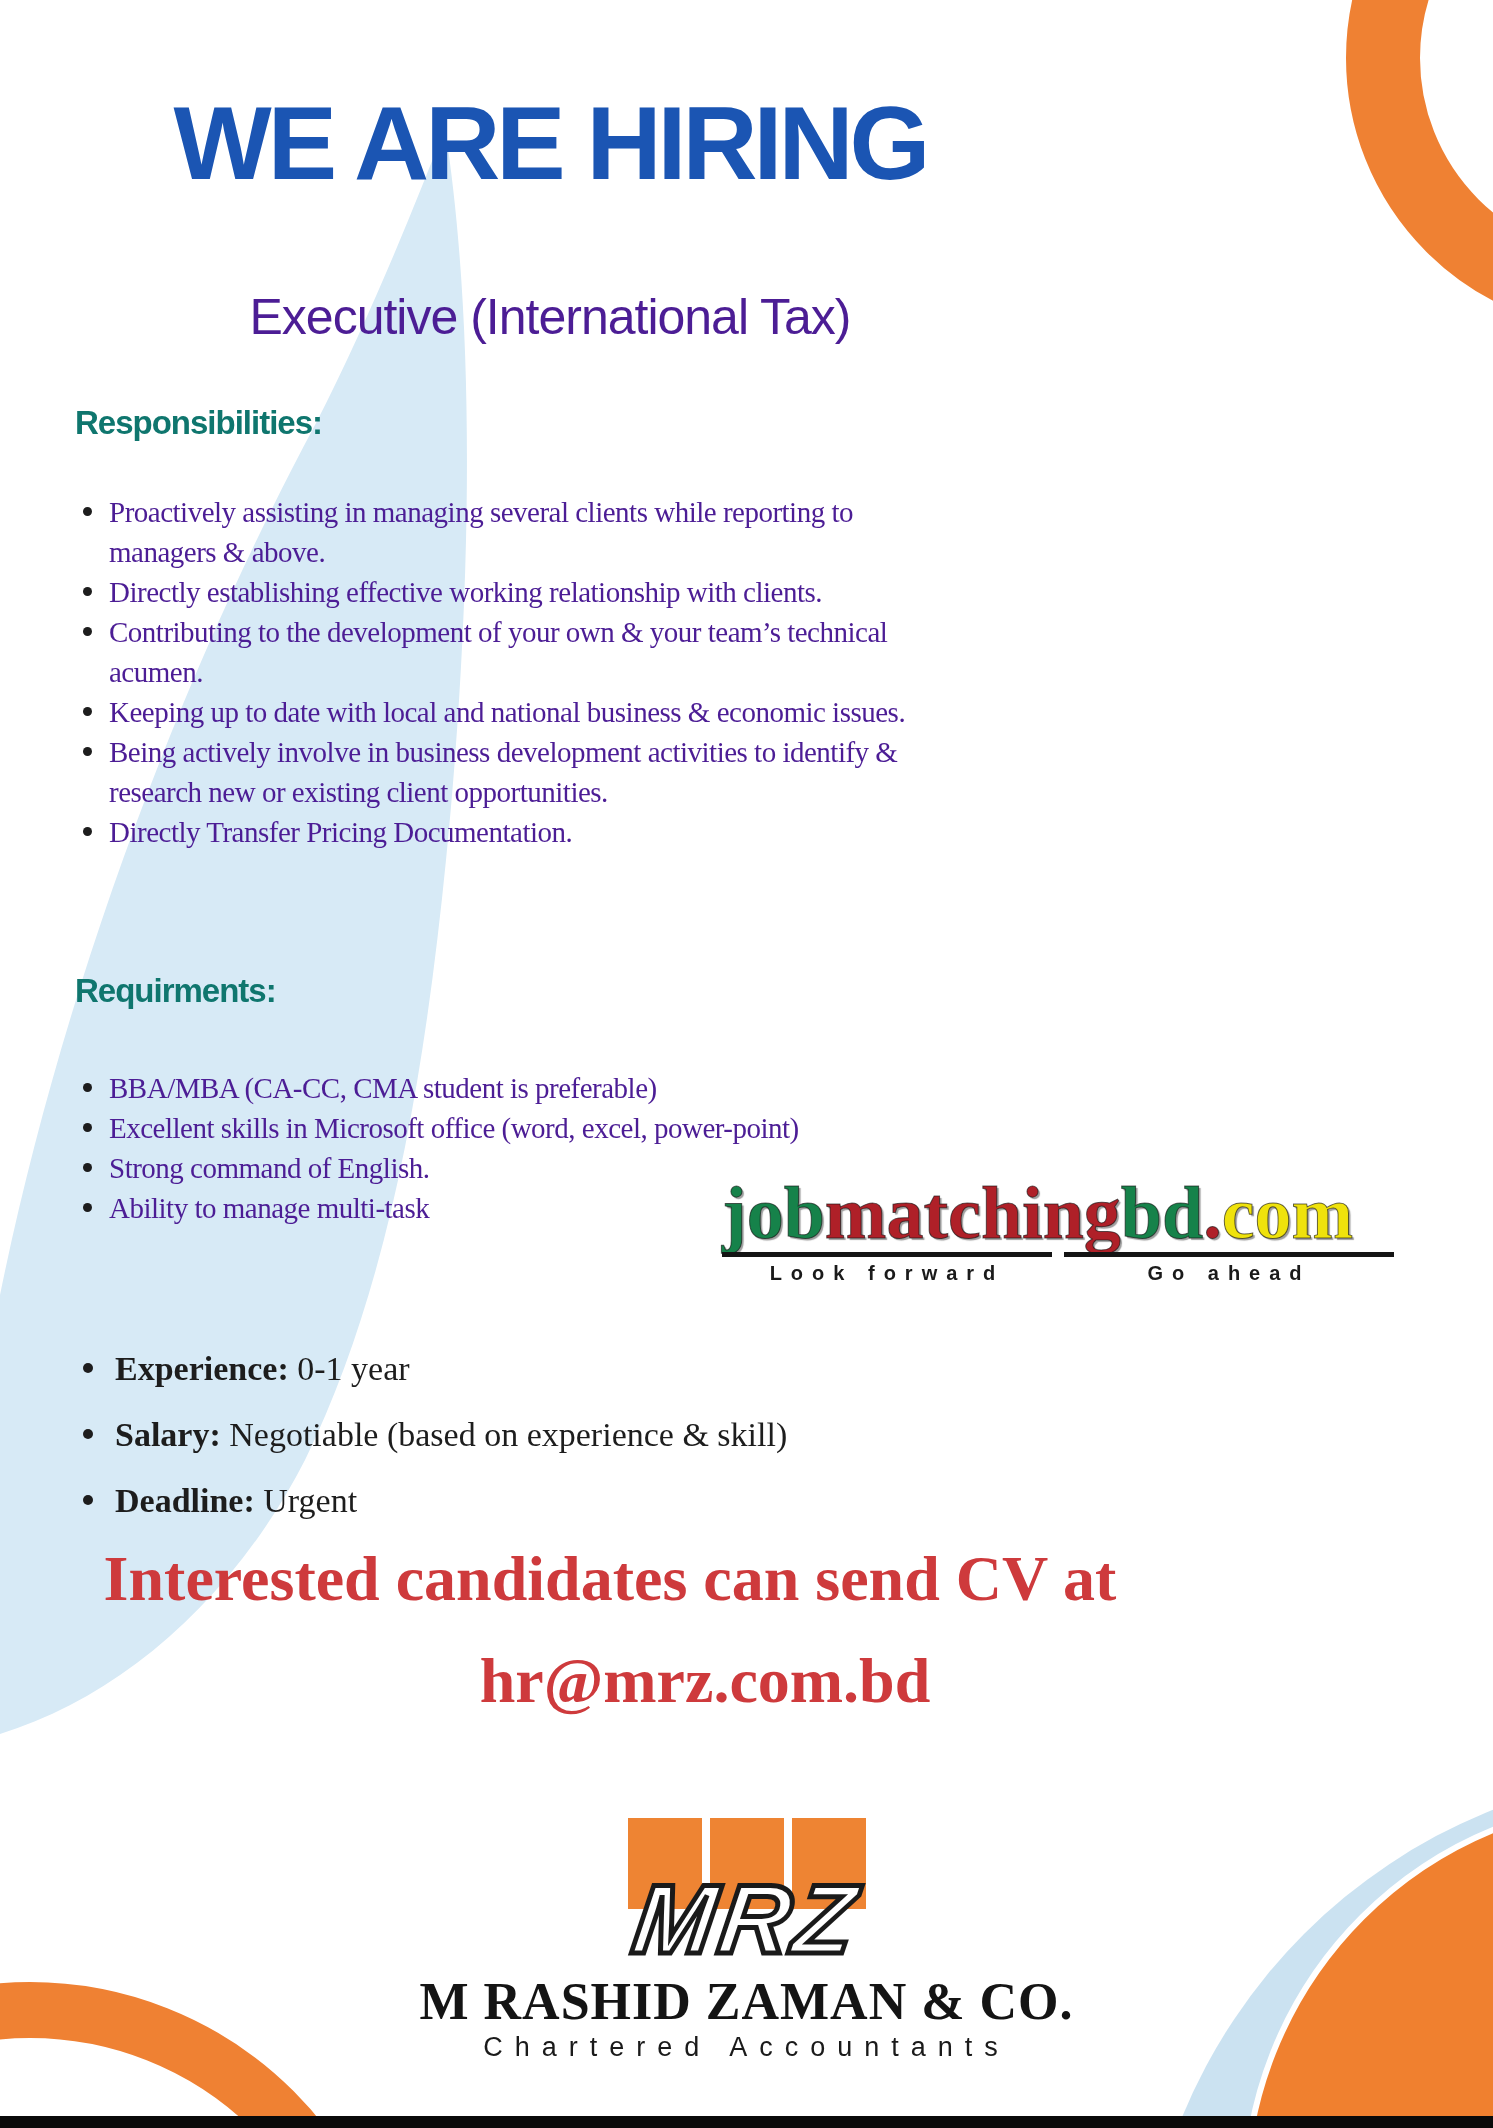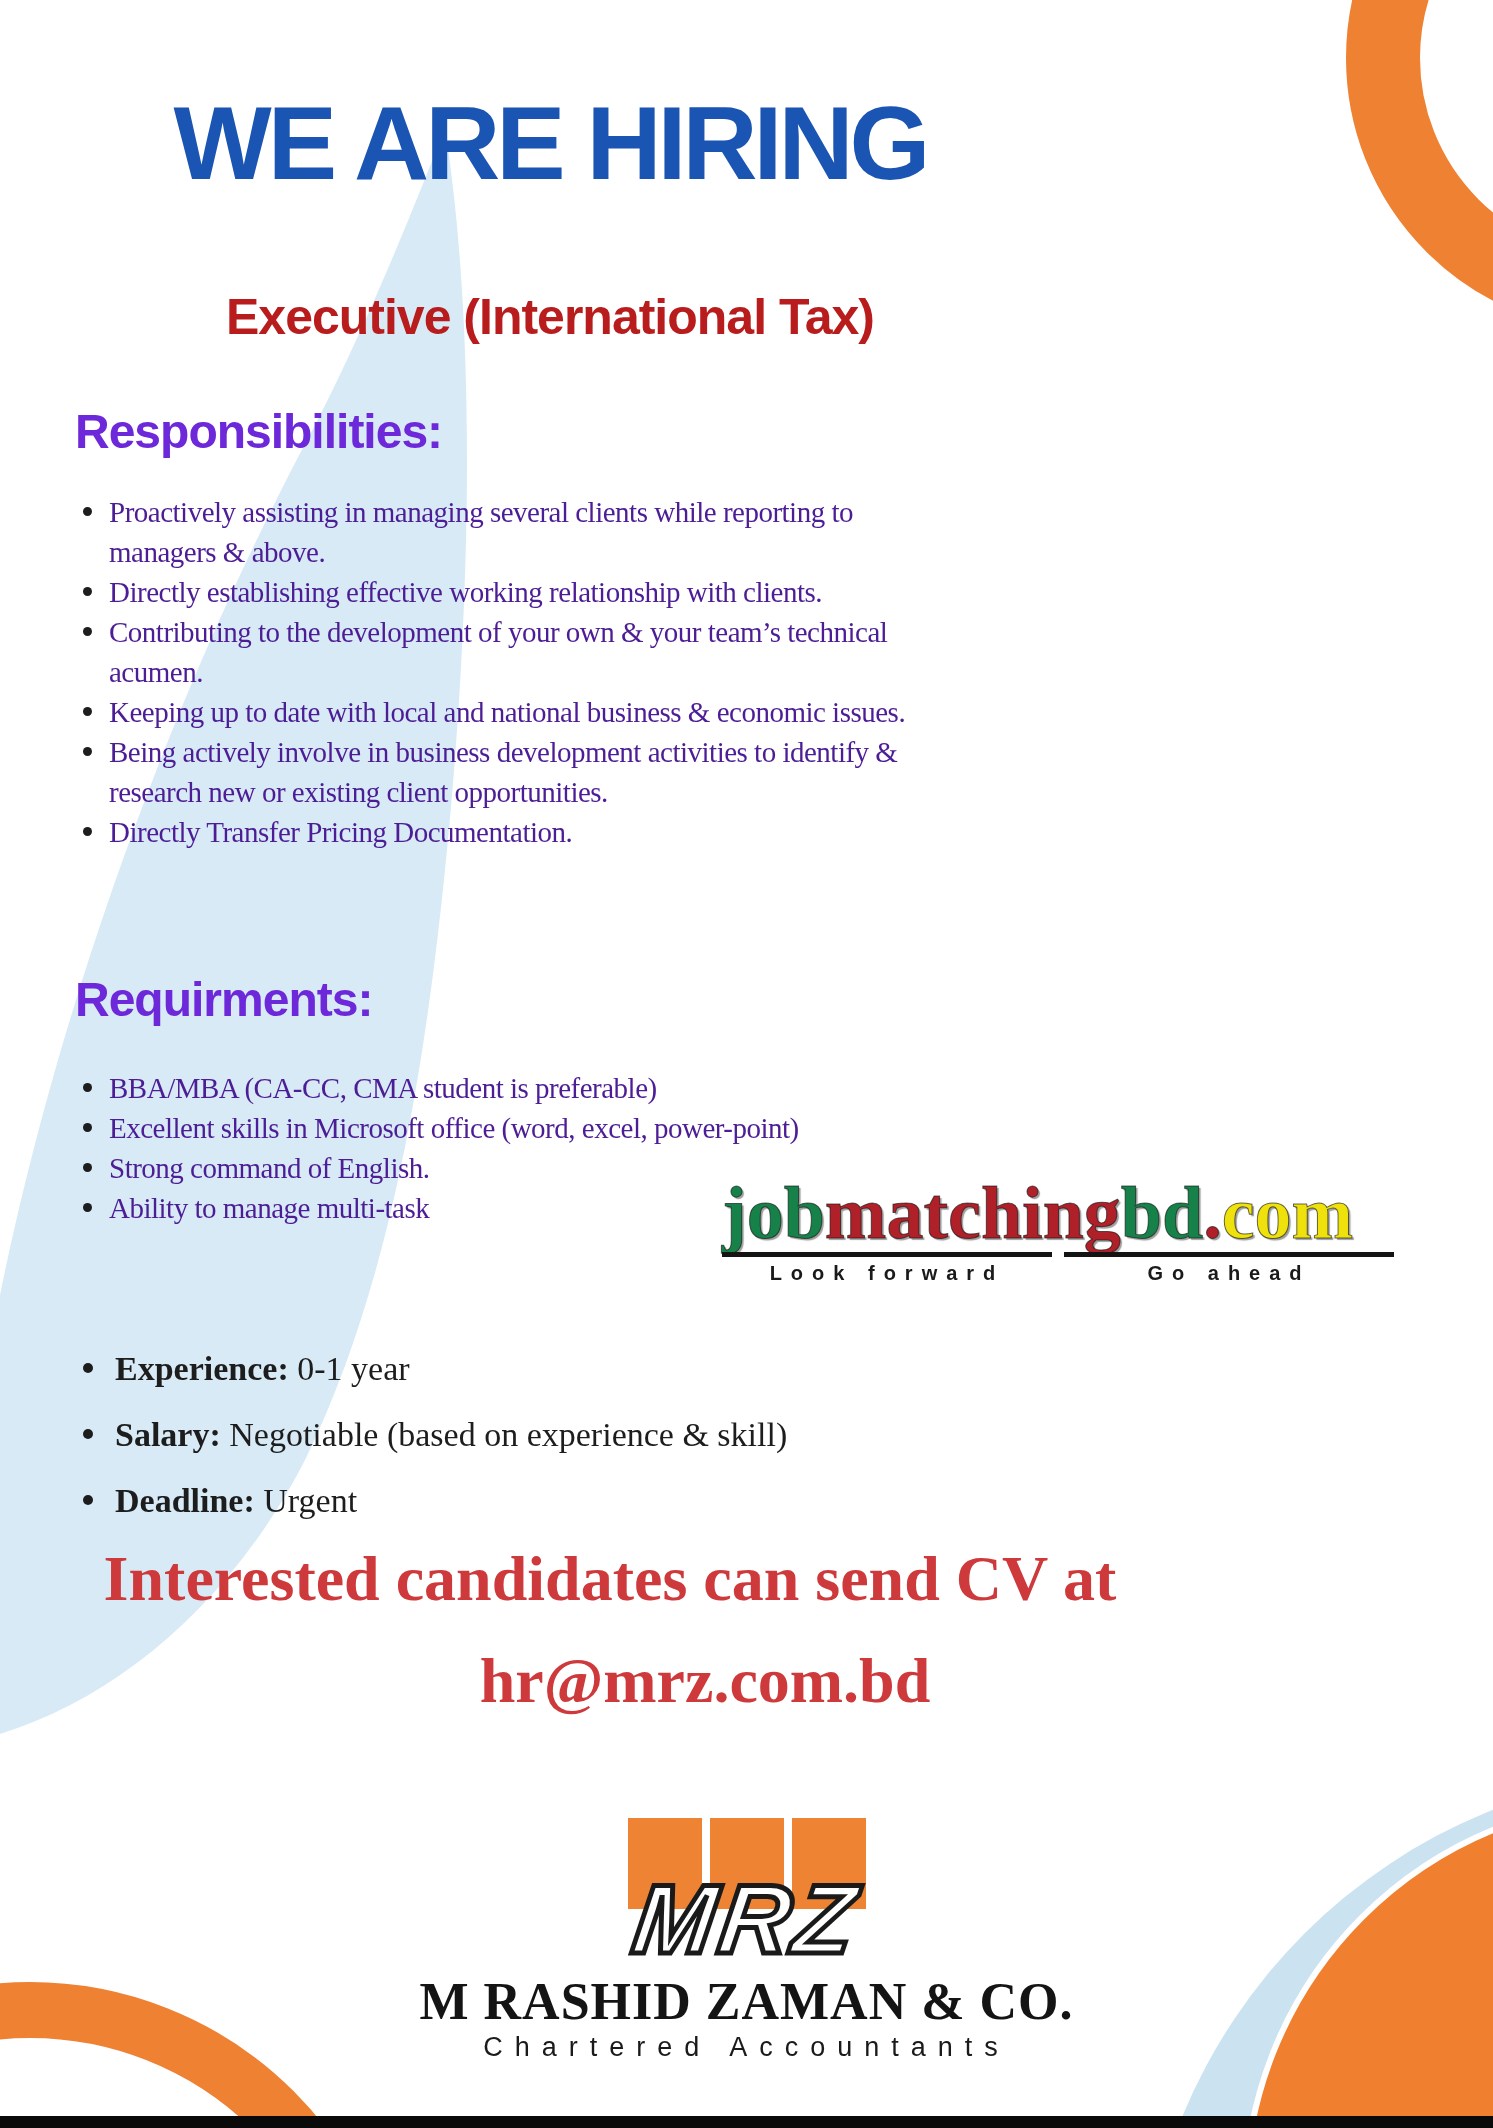--- a/index.html
+++ b/index.html
@@ -17,28 +17,28 @@
     position:absolute;top:84px;left:0;width:1100px;
     text-align:center;
     font-family:"Liberation Sans", sans-serif;
     font-weight:bold;font-size:104px;letter-spacing:-4px;
     color:#1B55B3;
   }
   .subtitle{
     position:absolute;top:288px;left:0;width:1100px;
     text-align:center;
     font-family:"Liberation Sans", sans-serif;
-    font-weight:bold;font-size:50px;letter-spacing:-1px;
-    color:#b91c1c;
+    font-weight:normal;font-size:50px;letter-spacing:-1px;
+    color:#4c1d95;
   }
   .section-heading{
     position:absolute;left:75px;
     font-family:"Liberation Sans", sans-serif;
-    font-weight:bold;font-size:48px;letter-spacing:-1px;
-    color:#6d28d9;
+    font-weight:bold;font-size:33px;letter-spacing:-1px;
+    color:#0f766e;
   }
   .resp-heading{top:404px;}
   .req-heading{top:972px;}
 
   ul.bullets{
     position:absolute;left:75px;margin:0;padding:0;list-style:none;
     width:980px;
   }
   .resp-list{top:492px;}
   .req-list{top:1068px;}

